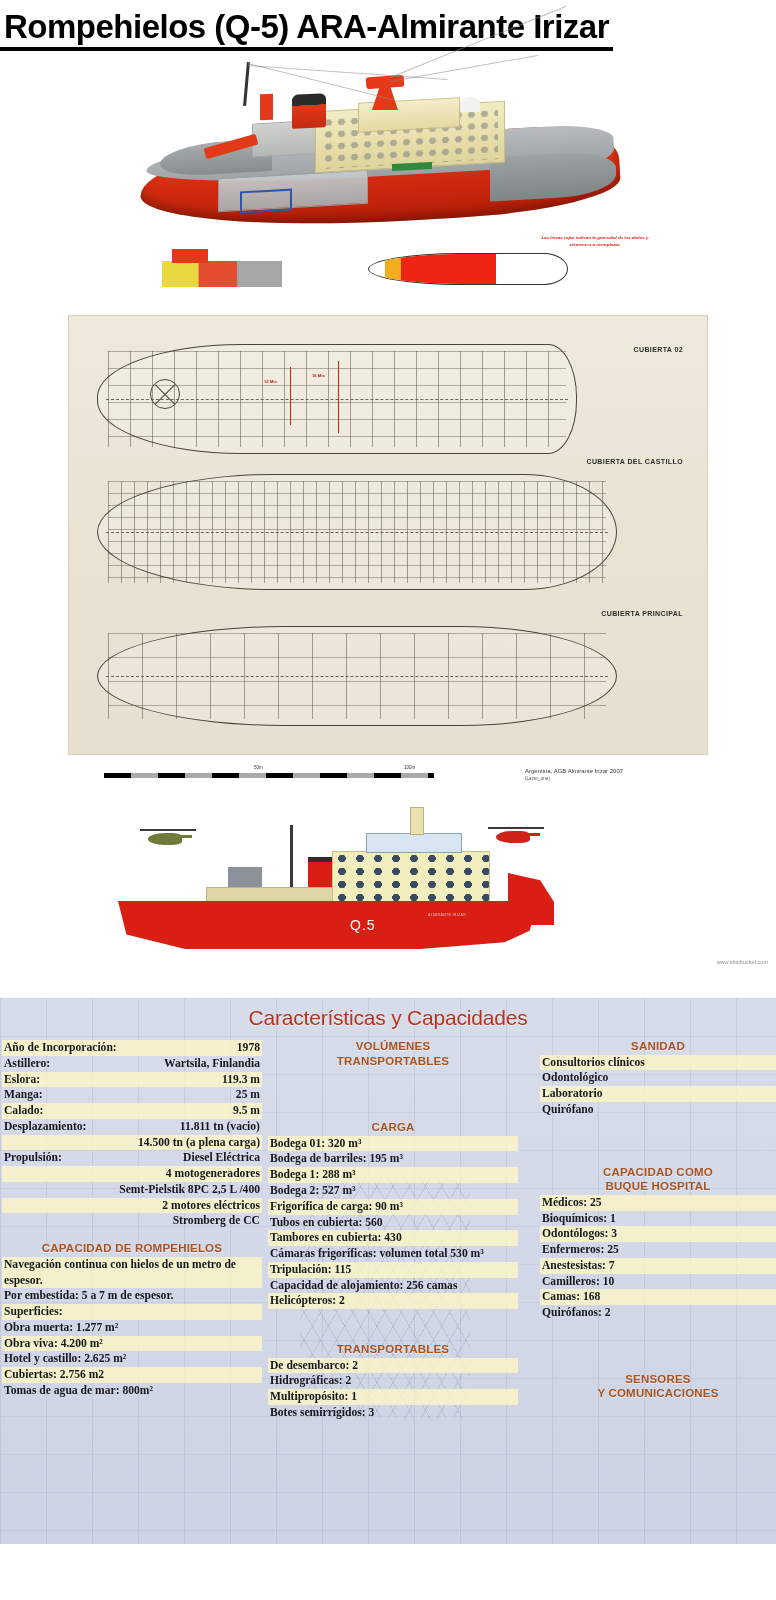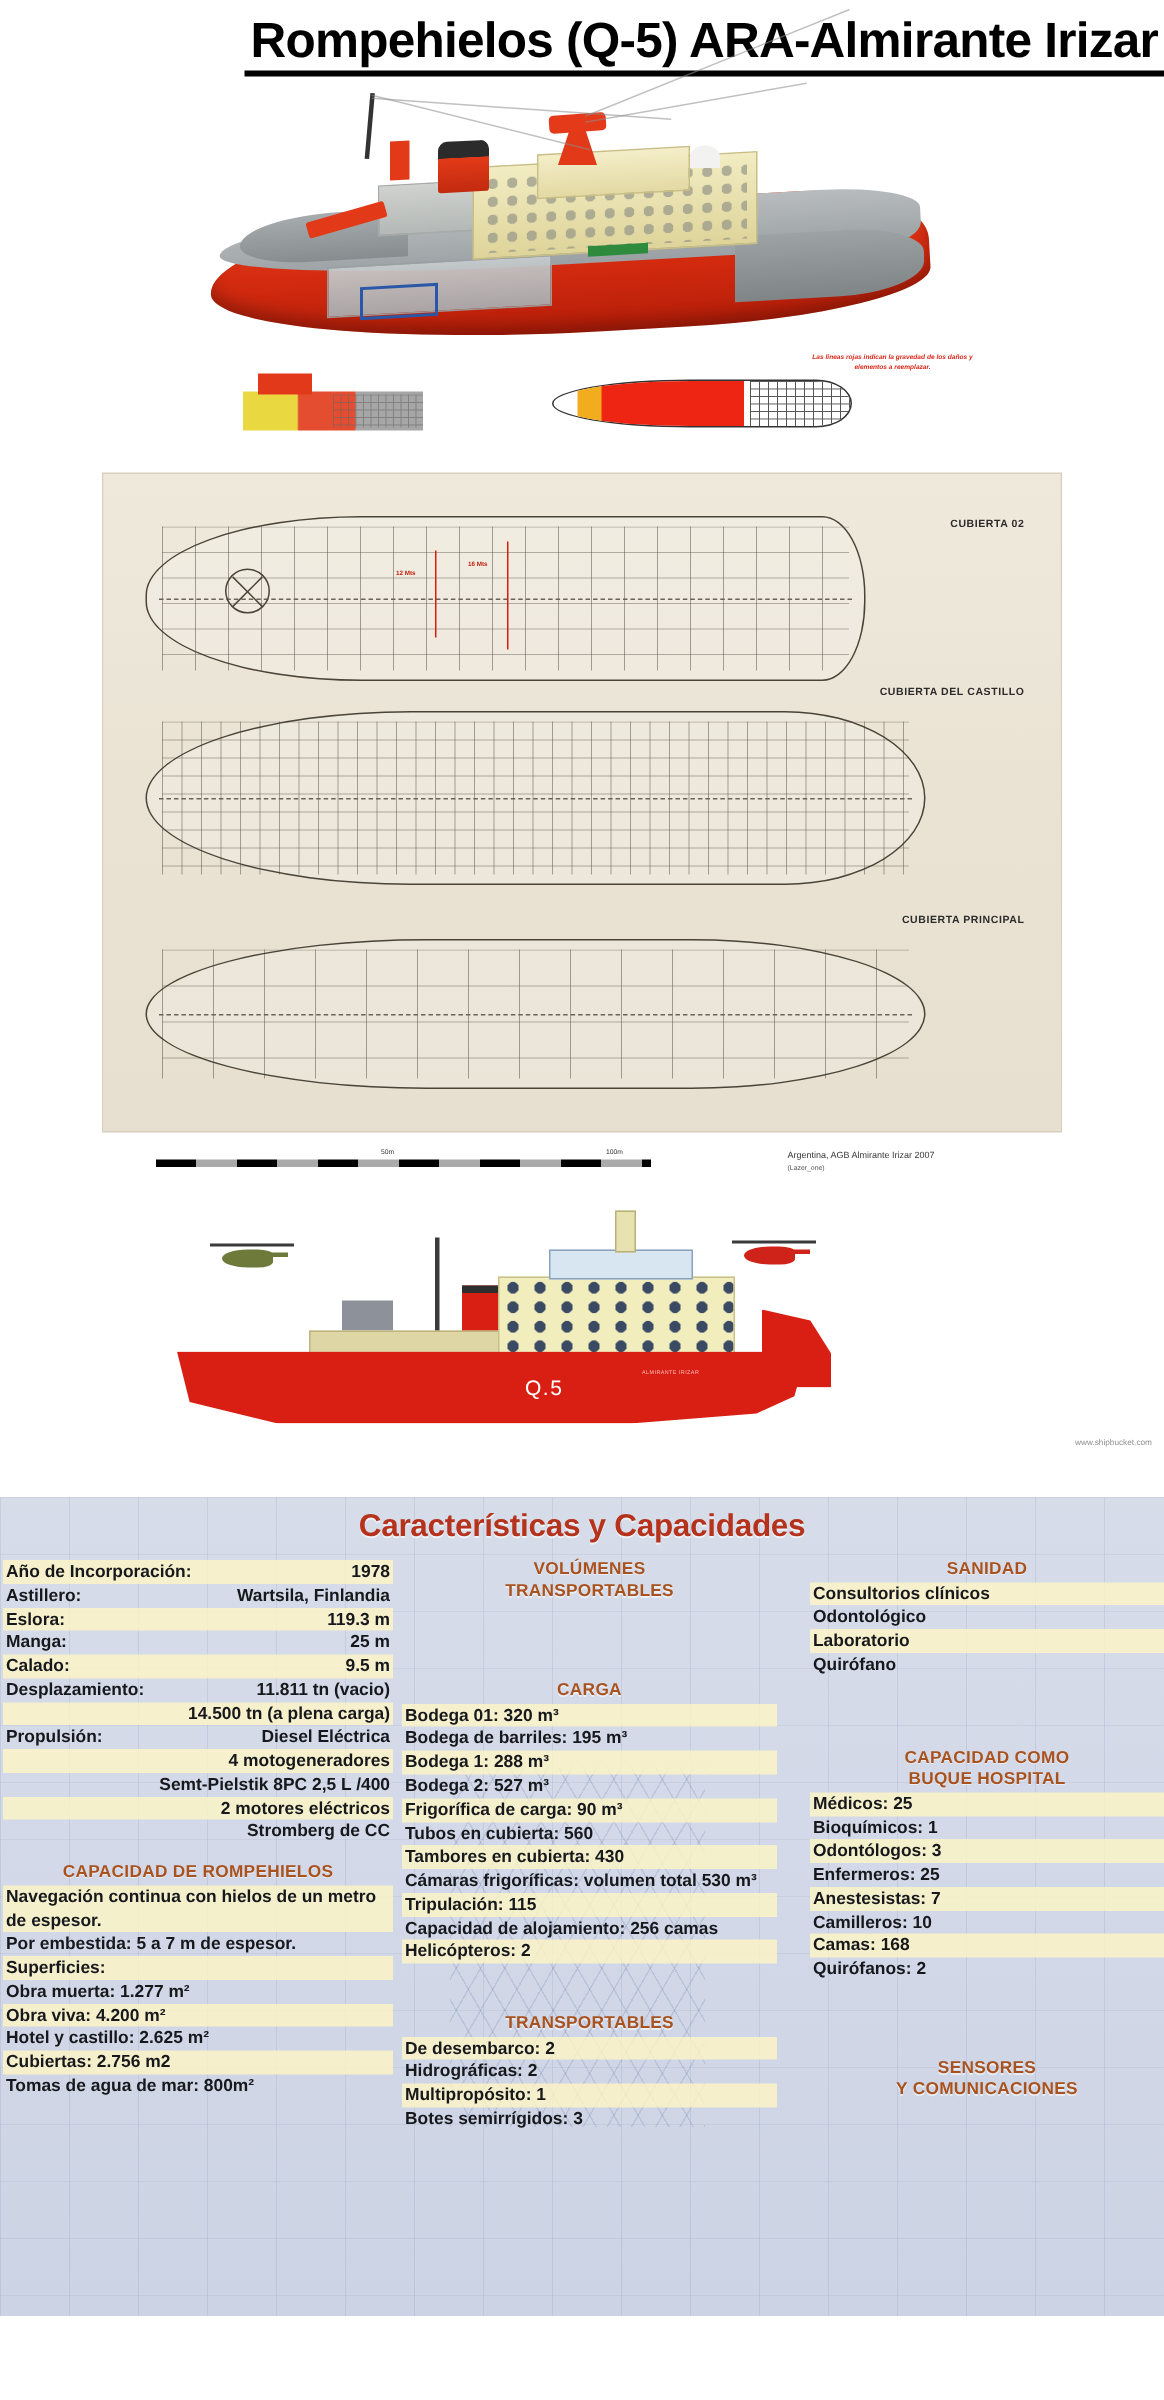--- a/index.html
+++ b/index.html
@@ -8,21 +8,21 @@
     width:776px; height:1600px;
     background:#ffffff;
     font-family:"Liberation Sans", sans-serif;
     overflow:hidden;
     position:relative;
   }
 
   
   .title-wrap{
     height:58px;
-    display:flex; align-items:center; justify-content:flex-end;
+    display:flex; align-items:center; justify-content:flex-start;
     background:#fff;
   }
   .title{
     font-size:33px; font-weight:bold; color:#000;
     letter-spacing:-0.5px;
     border-bottom:4px solid #000;
     padding:0 4px 1px 4px;
     white-space:nowrap;
     font-family:"Liberation Sans", sans-serif;
   }
@@ -336,21 +336,21 @@
   }
   .specs-bg2{
     position:absolute; left:300px; top:180px; width:170px; height:240px;
     background:
       repeating-linear-gradient(60deg, rgba(110,130,170,.22) 0 1px, transparent 1px 14px),
       repeating-linear-gradient(-60deg, rgba(110,130,170,.22) 0 1px, transparent 1px 14px);
   }
   .specs-title{
     position:relative;
     text-align:center;
-    font-size:21px; font-weight:bold;
+    font-size:21px; font-weight:normal;
     color:#b5331c;
     padding-top:8px;
     text-shadow:0 1px 0 rgba(255,255,255,.6);
     letter-spacing:-.2px;
   }
   .cols{
     position:relative;
     display:flex;
     padding-top:10px;
   }
@@ -364,20 +364,21 @@
     color:#a8531f; font-size:11.5px; font-weight:bold;
     letter-spacing:.2px; line-height:1.18;
     margin:0 0 1px 0;
     text-shadow:0 1px 0 rgba(255,255,255,.55);
   }
   ul.rows{ list-style:none; margin:0; padding:0; }
   ul.rows li{
     font-size:11.6px; font-weight:bold; color:#16181c;
     line-height:1.36; padding:0 2px;
     white-space:nowrap;
+    font-family:Liberation Serif, serif;
   }
   ul.rows li:nth-child(odd){ background:rgba(255,246,196,.78); }
   ul.rows li:nth-child(even){ background:transparent; }
   ul.rows li.wrap{ white-space:normal; }
 
   .kv{ display:flex; justify-content:space-between; gap:8px; }
   .kv .k{ }
   .kv .v{ text-align:right; }
   .val-only{ text-align:right; display:block; }
 

